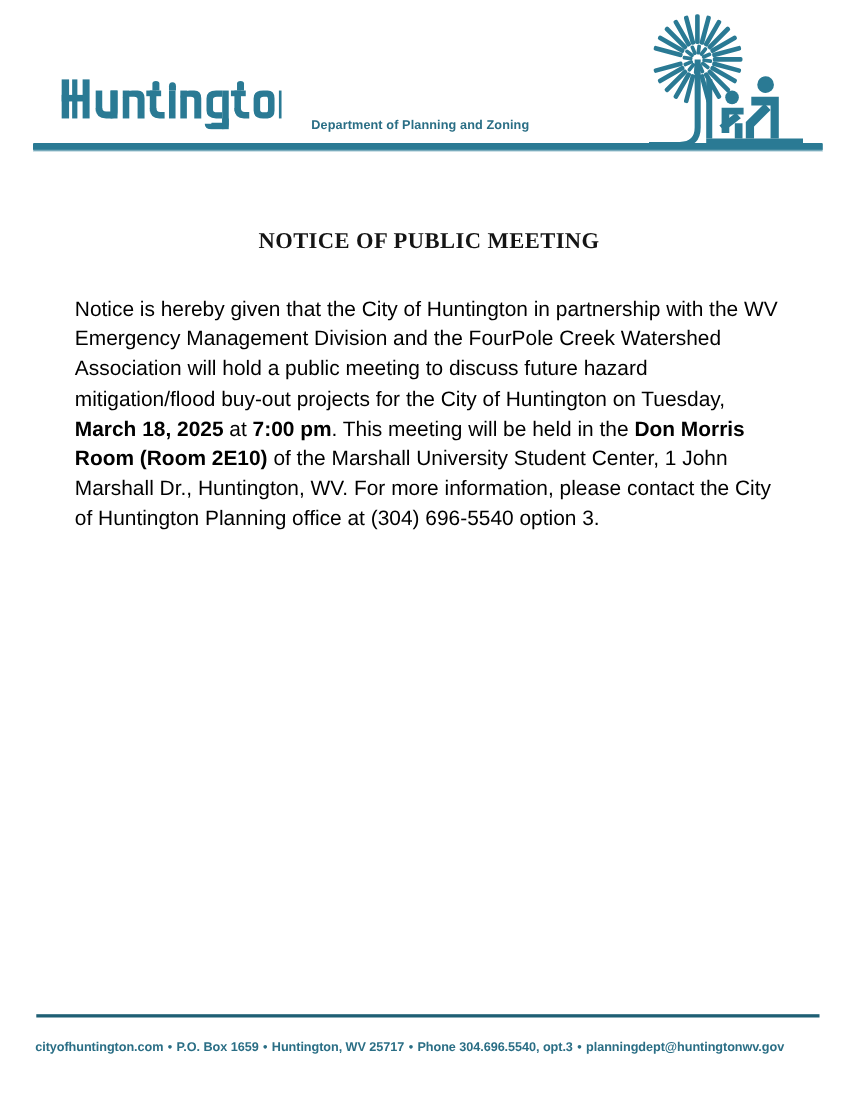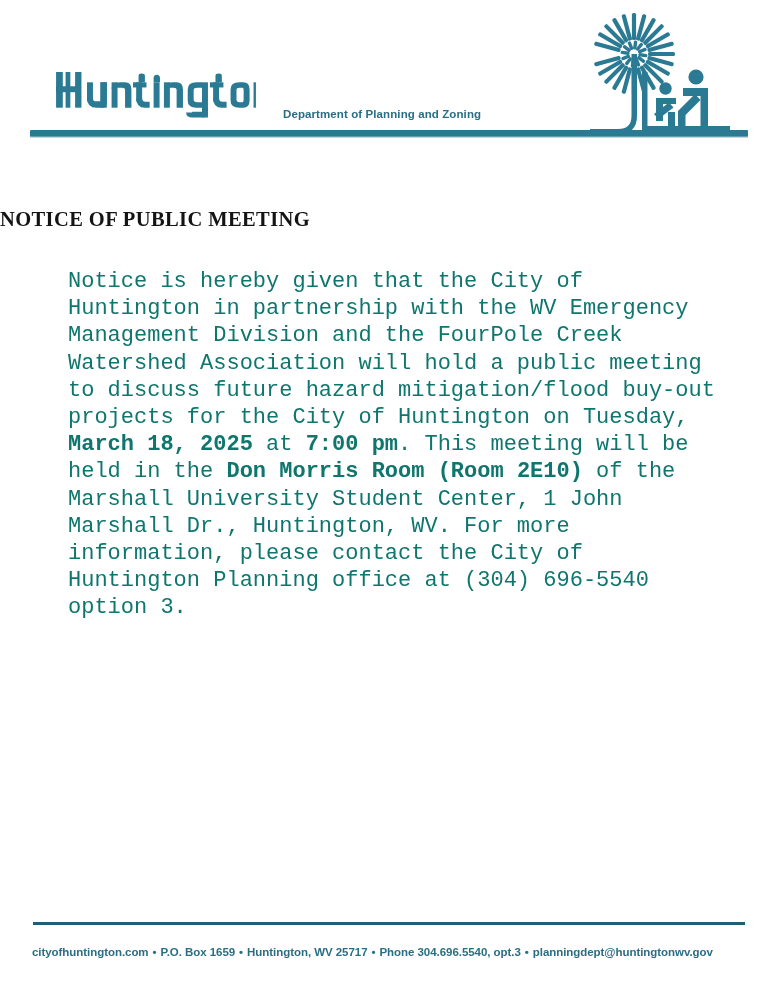--- a/index.html
+++ b/index.html
@@ -75,38 +75,38 @@
     background: #8fb9c8;
     opacity: 0.55;
   }
 
   
   .doc-title {
     position: absolute;
     left: 0;
     top: 208px;
     width: 780px;
-    text-align: left;
+    text-align: center;
     font-family: "Liberation Serif", serif;
     font-size: 20.5px;
     font-weight: bold;
     letter-spacing: 0.4px;
     color: #141414;
   }
 
   
   .doc-body {
     position: absolute;
     left: 68px;
     top: 268px;
     width: 650px;
-    font-family: Liberation Mono, monospace;
-    font-size: 22px;
+    font-family: Liberation Sans, sans-serif;
+    font-size: 19px;
     line-height: 27.2px;
-    color: #0f766e;
+    color: #000000;
     text-align: left;
   }
   .doc-body b { font-weight: bold; }
 
   
   .footer-rule {
     position: absolute;
     left: 33px;
     top: 922px;
     width: 712px;

